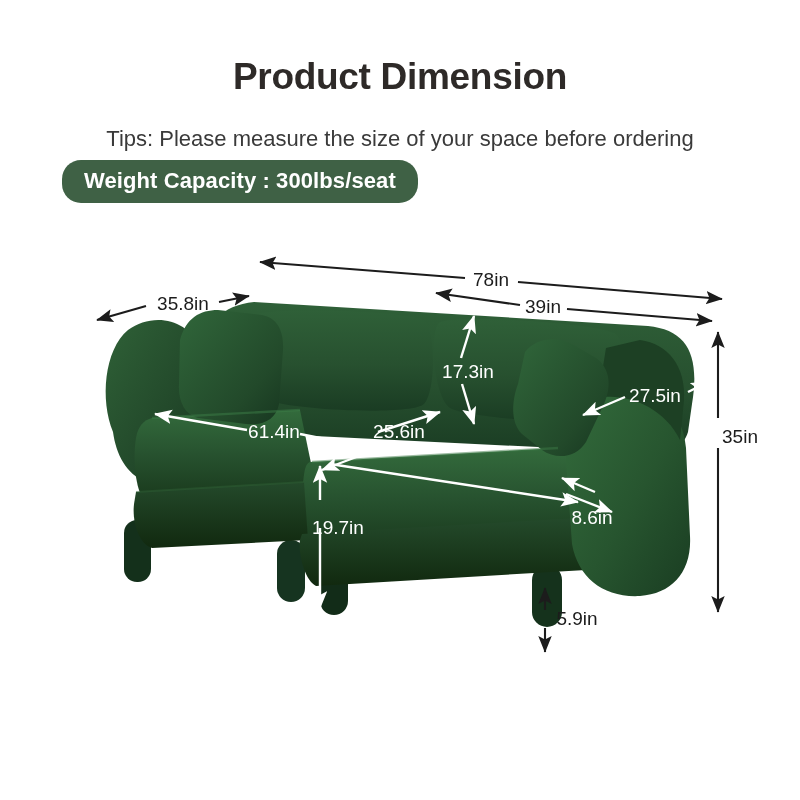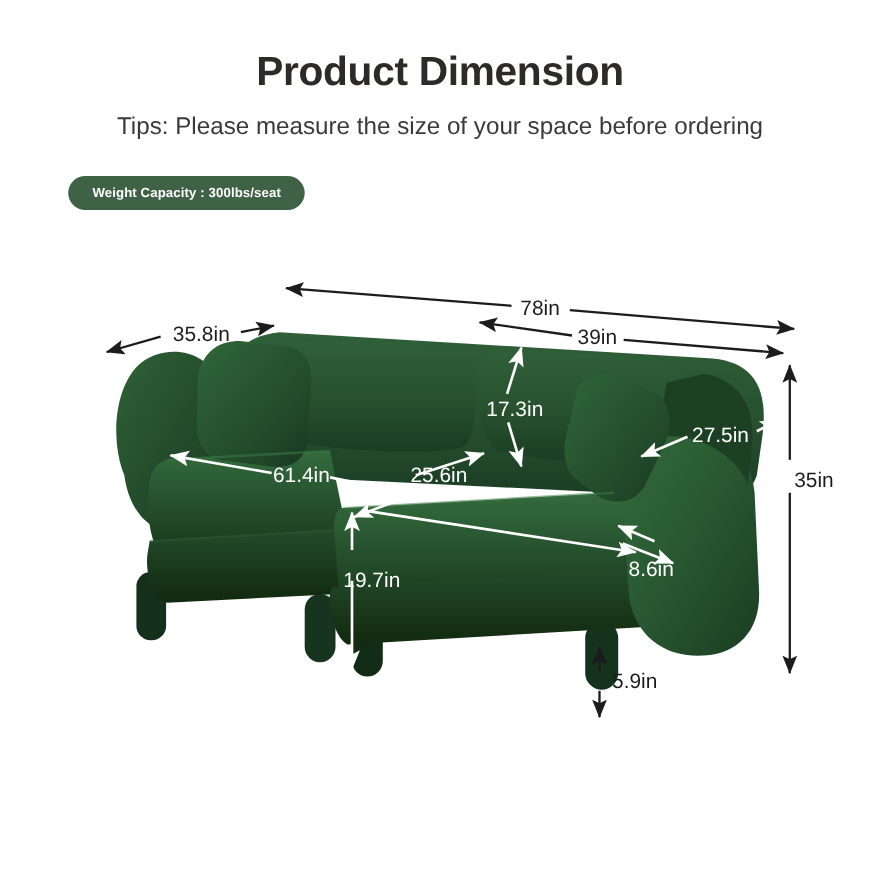--- a/index.html
+++ b/index.html
@@ -24,21 +24,21 @@
 
   
   .header {
     position: absolute;
     left: 0;
     top: 0;
     width: 800px;
     text-align: center;
   }
   .title {
-    margin: 0;
+    margin: 12px;
     padding-top: 44px;
     font-size: 37px;
     font-weight: bold;
     letter-spacing: -0.3px;
     color: #2e2a28;
     font-family: "Liberation Sans", sans-serif;
   }
   .subtitle {
     margin: 0;
     padding-top: 16px;
@@ -50,21 +50,21 @@
   }
   .badge-row {
     position: absolute;
     left: 62px;
     top: 160px;
   }
   .badge {
     display: inline-block;
     background: #3f6145;
     color: #ffffff;
-    font-size: 12px;
+    font-size: 22px;
     font-weight: bold;
     border-radius: 19px;
     padding: 8px 22px 9px 22px;
     letter-spacing: 0.1px;
     font-family: "Liberation Sans", sans-serif;
   }
 
   
   #figure {
     position: absolute;

